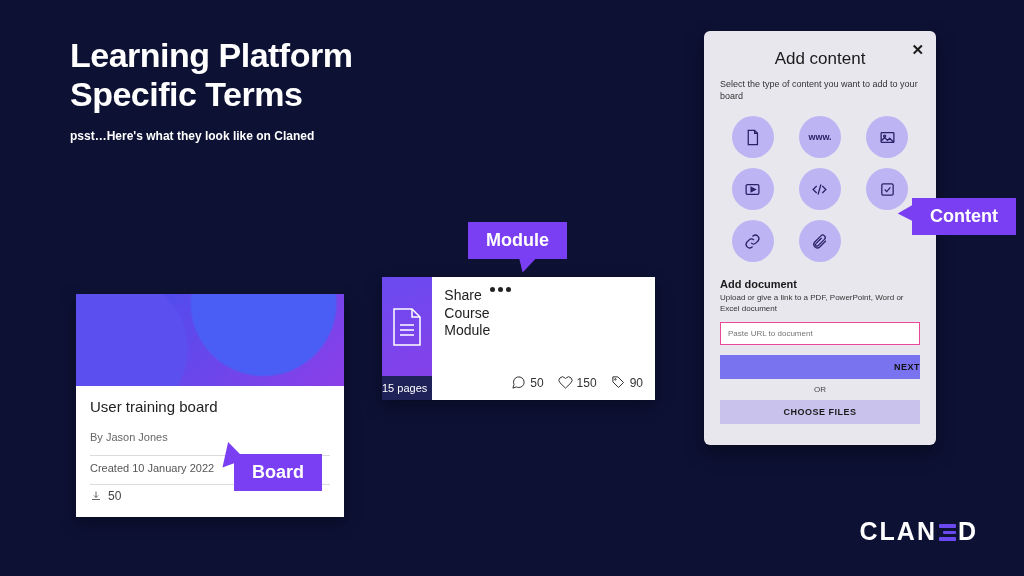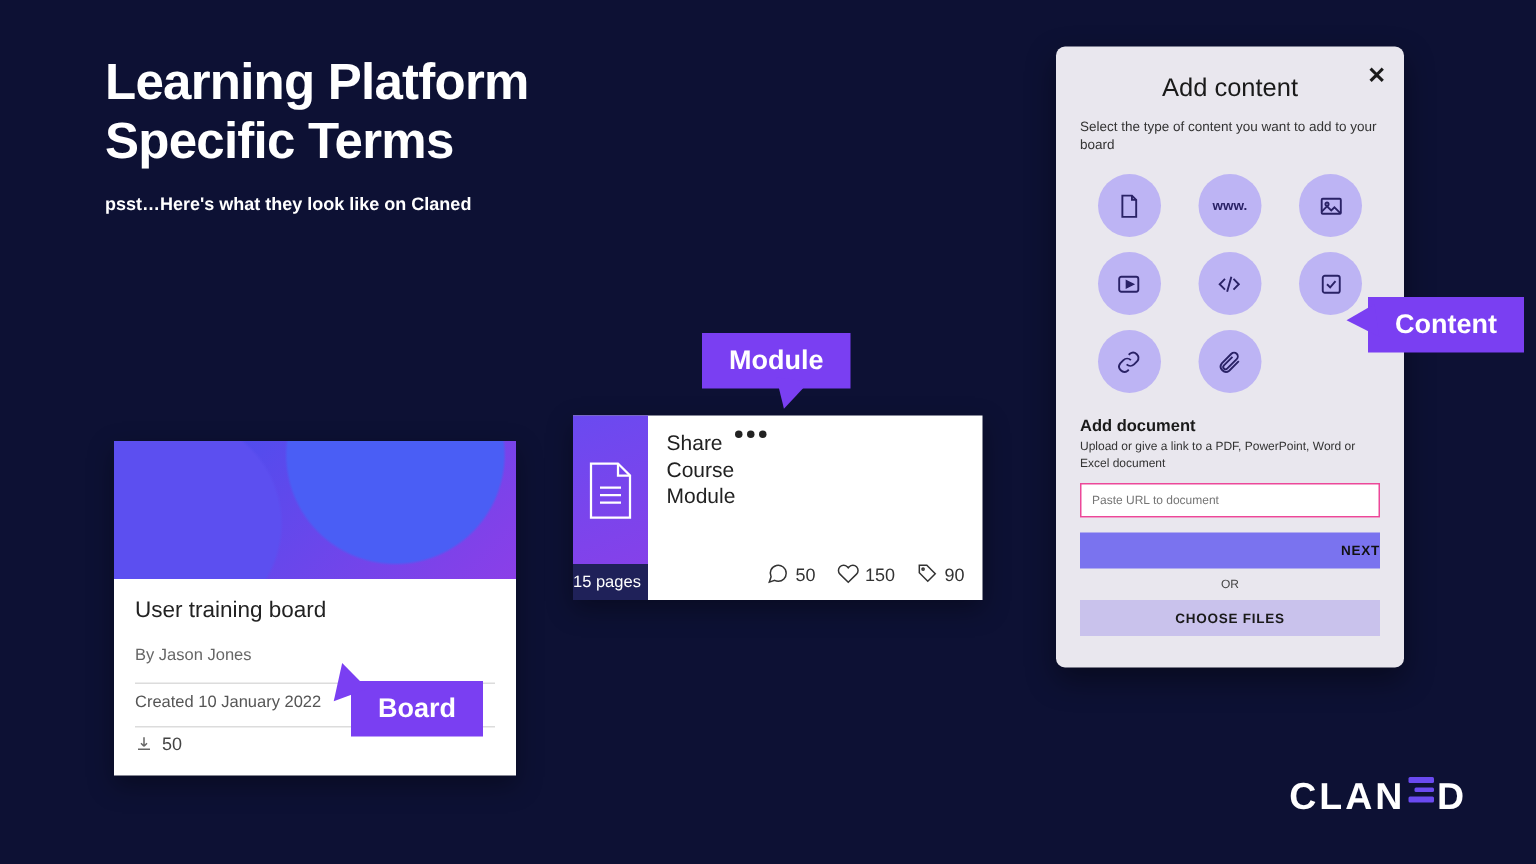--- a/index.html
+++ b/index.html
@@ -244,20 +244,21 @@
   
   .brand {
     position:absolute;
     right:46px;
     bottom:30px;
     font-size:25px;
     font-weight:900;
     letter-spacing:2px;
     color:#fff;
     display:flex;
+    align-items:center;
   }
   .brand .e-bars {
     display:inline-flex;
     flex-direction:column;
     gap:3px;
     margin:0 2px;
     position:relative;
     top:1px;
   }
   .brand .e-bars span {

